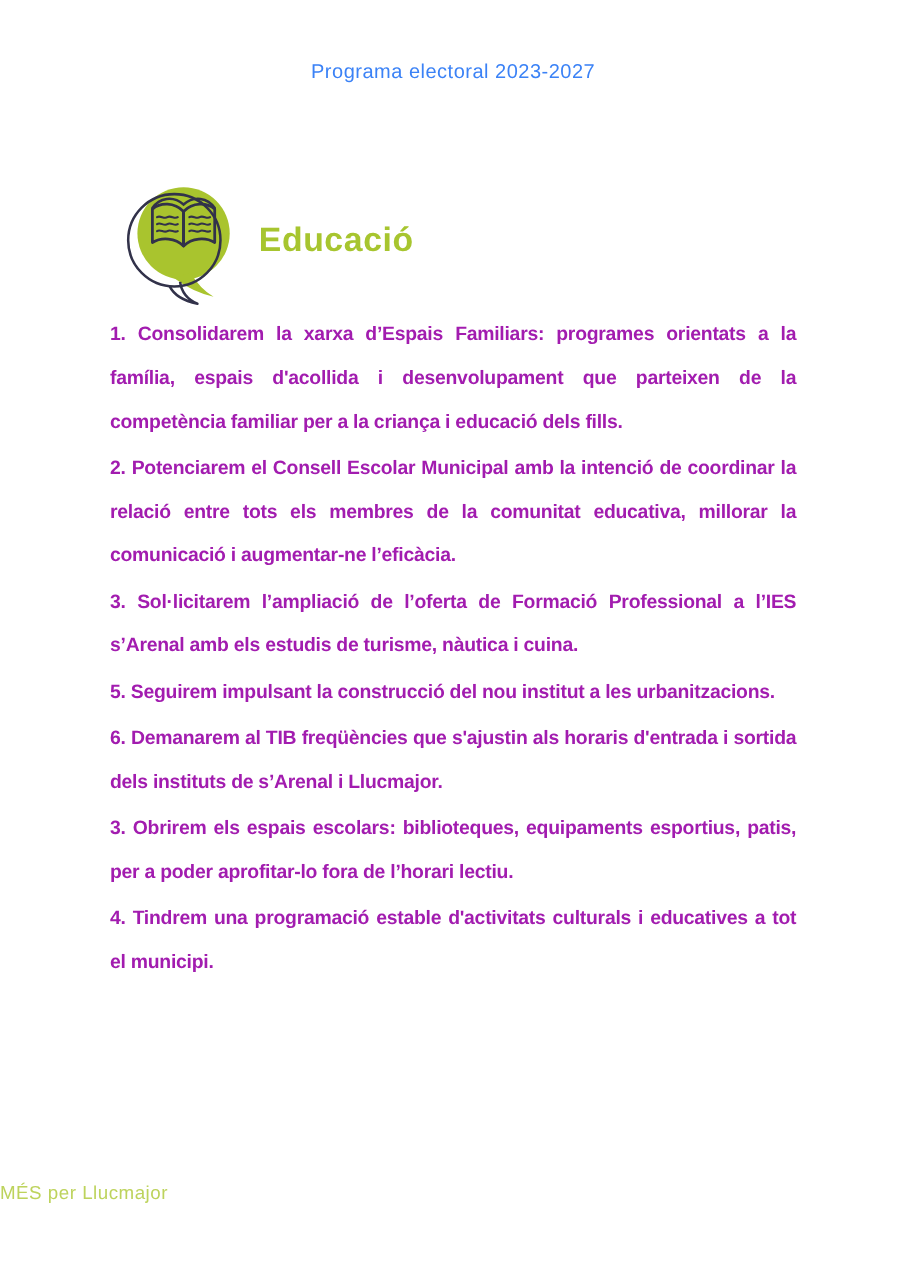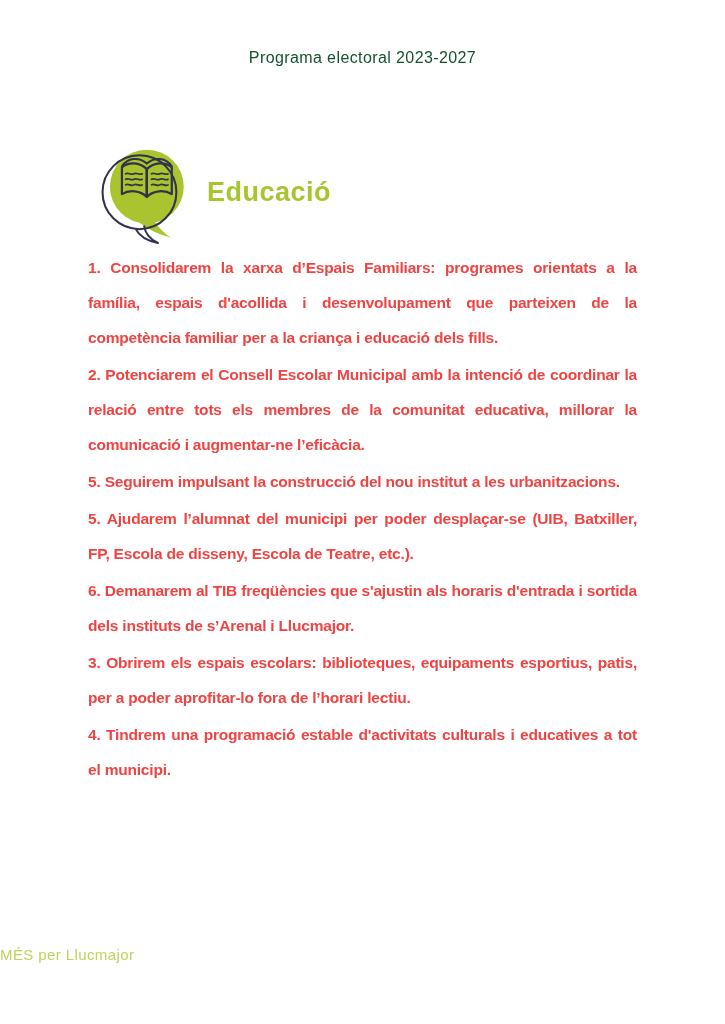--- a/index.html
+++ b/index.html
@@ -10,21 +10,21 @@
       height: 1024px;
       margin: 0 auto;
       background: #ffffff;
       font-family: "Liberation Sans", sans-serif;
       overflow: hidden;
     }
     .doc-header {
       position: absolute;
       top: 49px; left: 0; right: 0;
       text-align: center;
-      color: #14532d;
+      color: #3b82f6;
       font-size: 16px;
       font-weight: 400;
       letter-spacing: 0.4px;
     }
     .section-header {
       position: absolute;
       top: 146px;
       left: 97px;
       display: flex;
       align-items: center;
@@ -42,21 +42,21 @@
     .content {
       position: absolute;
       top: 250px;
       left: 88px;
       width: 549px;
     }
     .para {
       margin: 0 0 2px 0;
       font-size: 15.5px;
       font-weight: 700;
-      color: #ef4444;
+      color: #a21caf;
       line-height: 35px;
       text-align: justify;
       letter-spacing: -0.2px;
     }
     .doc-footer {
       position: absolute;
       top: 946px; left: 0; right: 0;
       text-align: left;
       color: #bdd35c;
       font-size: 15px;
@@ -92,22 +92,22 @@
         <path d="M59,36 c3,-2 6,2 9,0 c3,-2 6,2 9,0" fill="none" stroke="#32324a" stroke-width="1.8" stroke-linecap="round"></path>
         <path d="M59,42 c3,-2 6,2 9,0 c3,-2 6,2 9,0" fill="none" stroke="#32324a" stroke-width="1.8" stroke-linecap="round"></path>
       </svg>
     </span>
     <h1 class="section-title">Educació</h1>
   </div>
 
   <div class="content">
     <p class="para">1. Consolidarem la xarxa d’Espais Familiars: programes orientats a la família, espais d'acollida i desenvolupament que parteixen de la competència familiar per a la criança i educació dels fills.</p>
     <p class="para">2. Potenciarem el Consell Escolar Municipal amb la intenció de coordinar la relació entre tots els membres de la comunitat educativa, millorar la comunicació i augmentar-ne l’eficàcia.</p>
+    <p class="para">3. Sol·licitarem l’ampliació de l’oferta de Formació Professional a l’IES s’Arenal amb els estudis de turisme, nàutica i cuina.</p>
     <p class="para">5. Seguirem impulsant la construcció del nou institut a les urbanitzacions.</p>
-    <p class="para">5. Ajudarem l’alumnat del municipi per poder desplaçar-se (UIB, Batxiller, FP, Escola de disseny, Escola de Teatre, etc.).</p>
     <p class="para">6. Demanarem al TIB freqüències que s'ajustin als horaris d'entrada i sortida dels instituts de s’Arenal i Llucmajor.</p>
     <p class="para">3. Obrirem els espais escolars: biblioteques, equipaments esportius, patis, per a poder aprofitar-lo fora de l’horari lectiu.</p>
     <p class="para">4. Tindrem una programació estable d'activitats culturals i educatives a tot el municipi.</p>
   </div>
 
   <div class="doc-footer">MÉS per Llucmajor</div>
 
 </div>
 
 </body></html>

